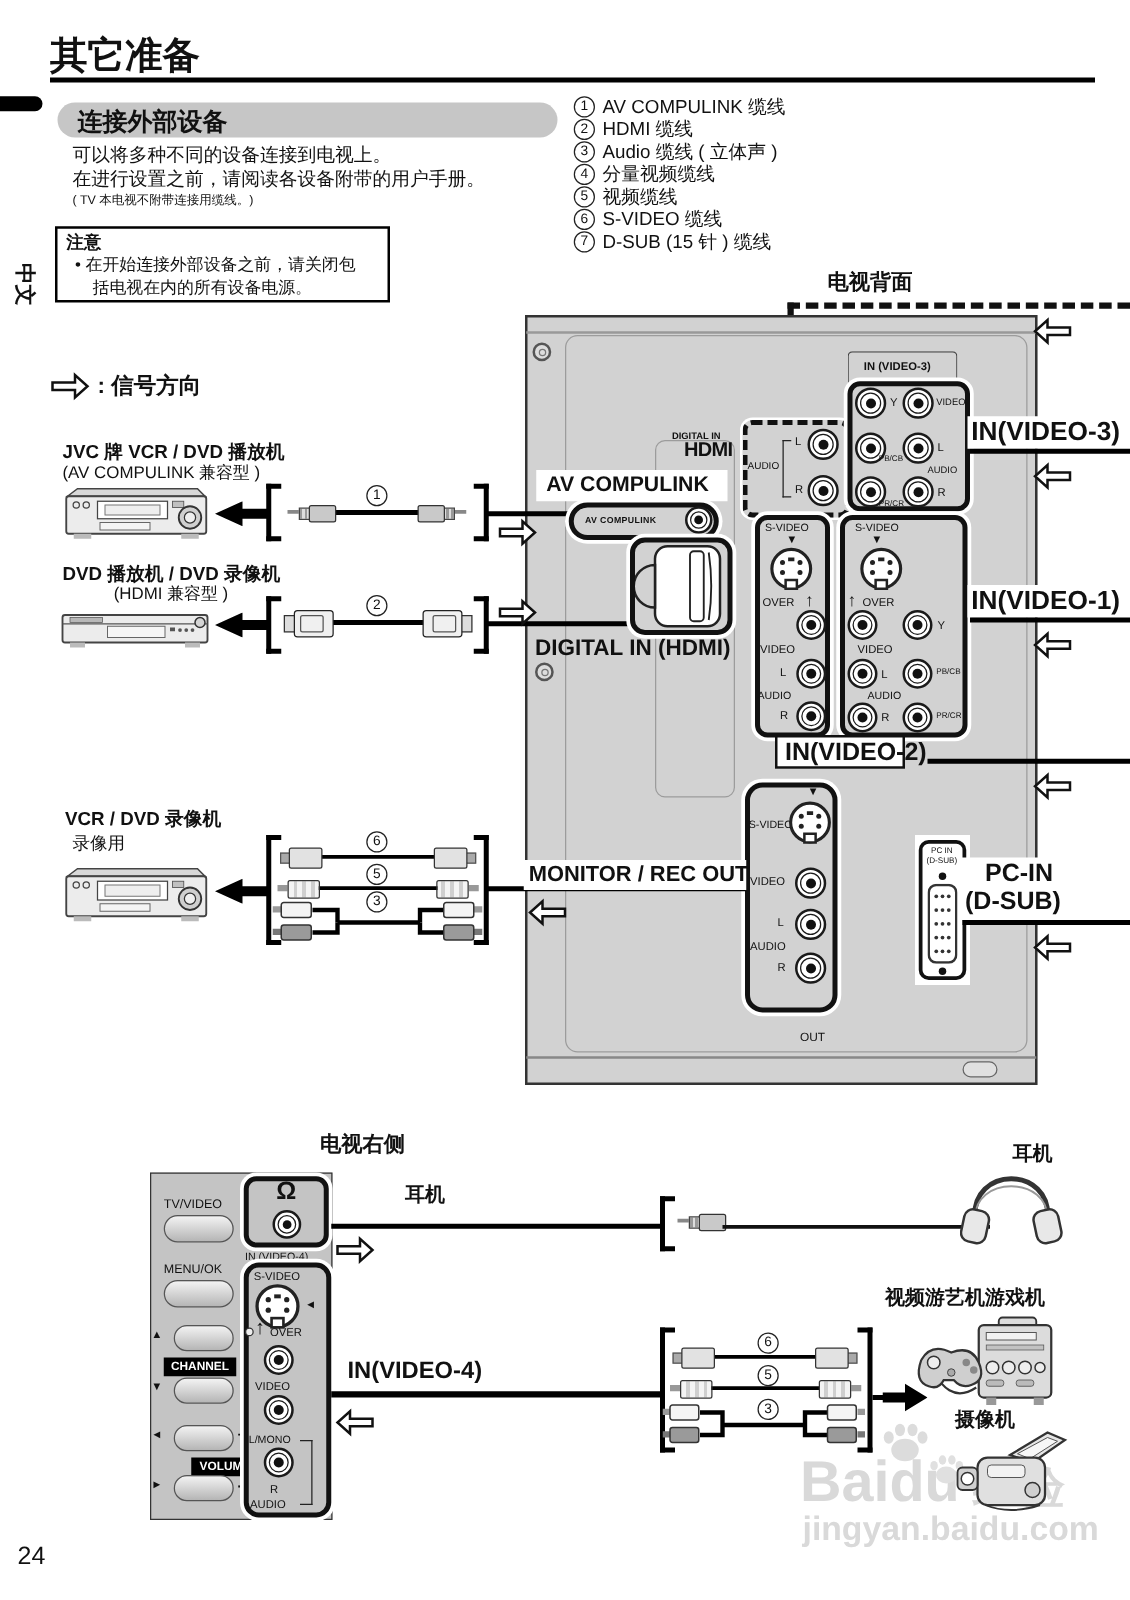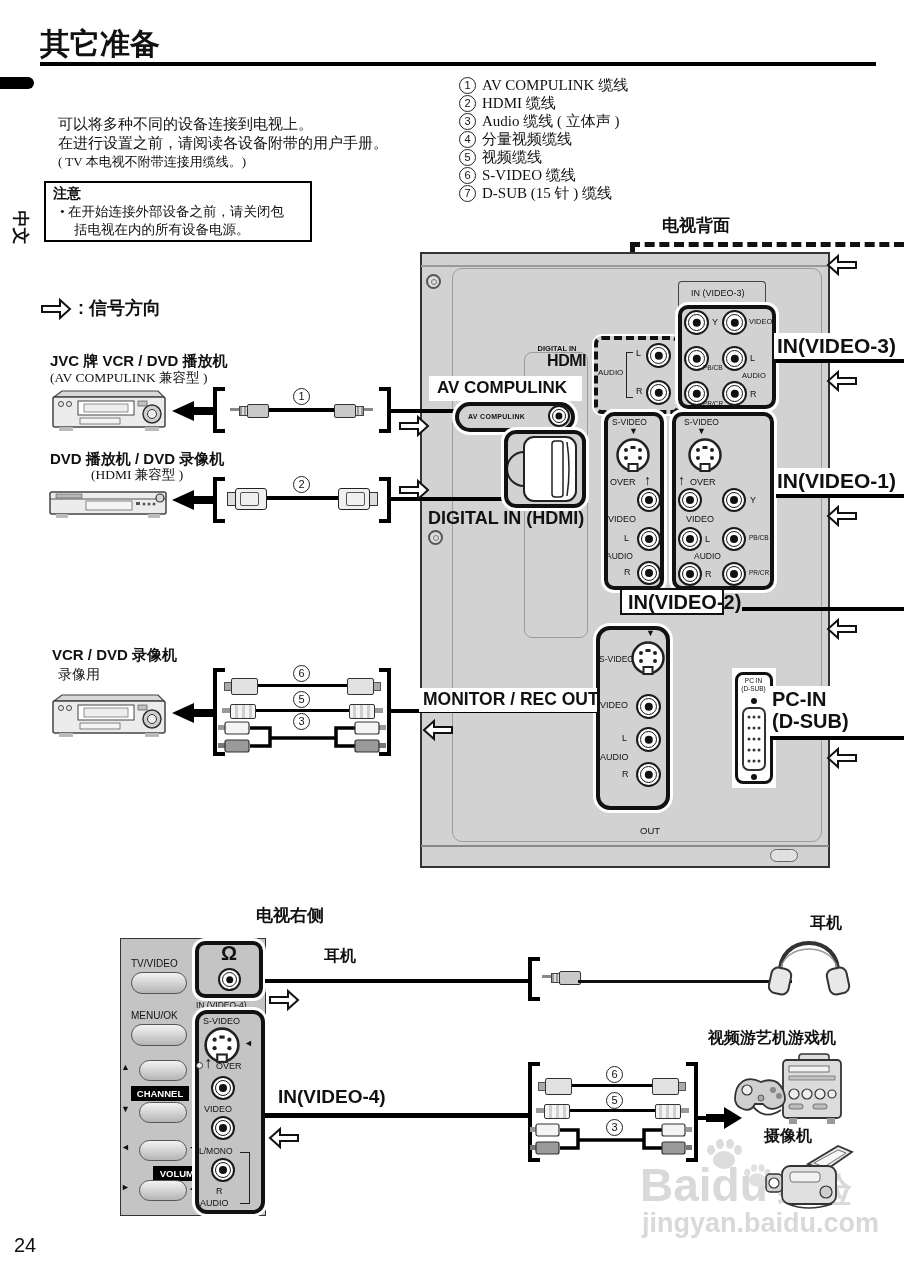--- a/index.html
+++ b/index.html
@@ -1,19 +1,19 @@
 <!DOCTYPE html>
 <html><head>
 <meta charset="utf-8">
 <style>
   html,body{margin:0;padding:0;background:#fff;}
   #page{position:relative;width:904px;height:1280px;background:#fff;overflow:hidden;
         font-family:"Liberation Sans","DejaVu Sans",sans-serif;color:#111;}
   .abs{position:absolute;box-sizing:border-box;}
-  .serif{font-family:Liberation Serif, serif;}
+  .serif{font-family:Liberation Sans, sans-serif;}
   .b{font-weight:bold;}
   .hl{position:absolute;background:#000;height:4px;}
   .circ{position:absolute;width:17px;height:17px;border:1.3px solid #222;border-radius:50%;
         background:#fff;font:11px/15px "Liberation Sans",sans-serif;text-align:center;box-sizing:border-box;z-index:4;}
   .jack{position:absolute;background:#fff;border:2px solid #1a1a1a;border-radius:50%;box-sizing:border-box;}
   .jack::before{content:"";position:absolute;inset:2px;border:1.5px solid #1a1a1a;border-radius:50%;}
   .jack::after{content:"";position:absolute;left:50%;top:50%;width:40%;height:40%;transform:translate(-50%,-50%);
         background:#111;border-radius:50%;}
   .tbox{position:absolute;border:4px solid #111;border-radius:10px;background:#d2d2d2;
         box-shadow:0 0 0 3px #fff;box-sizing:border-box;}
@@ -66,23 +66,26 @@
     <ellipse cx="20" cy="24" rx="11" ry="9" fill="#e0e0e0"></ellipse>
       <ellipse cx="7" cy="14" rx="4" ry="5" fill="#e0e0e0"></ellipse>
     <ellipse cx="16" cy="8" rx="4" ry="5" fill="#e0e0e0"></ellipse>
       <ellipse cx="26" cy="8" rx="4" ry="5" fill="#e0e0e0"></ellipse>
     <ellipse cx="34" cy="14" rx="4" ry="5" fill="#e0e0e0"></ellipse>
   </svg>
 
   <div class="t serif b" style="left:40px;top:24px;font-size:30px;">其它准备</div>
   <div class="abs" style="left:40px;top:62px;width:836px;height:4px;background:#000;"></div>
   <div class="abs" style="left:0;top:77px;width:34px;height:12px;background:#000;border-radius:0 6px 6px 0;"></div>
+  <div class="abs" style="left:46px;top:82px;width:400px;height:28px;background:#c6c6c6;border-radius:14px;">
+    <span class="t b" style="left:16px;top:2px;font-size:20px;">连接外部设备</span>
+  </div>
   <div class="t serif" style="left:58px;top:134px;font-size:15px;">在进行设置之前，请阅读各设备附带的用户手册。</div>
   <div class="t serif" style="left:58px;top:115px;font-size:15px;">可以将多种不同的设备连接到电视上。</div>
-  <div class="t serif" style="left:58px;top:153px;font-size:13px;">( TV 本电视不附带连接用缆线。)</div>
+  <div class="t serif" style="left:58px;top:153px;font-size:10px;">( TV 本电视不附带连接用缆线。)</div>
   <div class="abs" style="left:44px;top:181px;width:268px;height:61px;border:2px solid #000;">
     <span class="t b" style="left:7px;top:2px;font-size:14px;">注意</span>
     <span class="t serif" style="left:14px;top:20px;font-size:13.5px;">• 在开始连接外部设备之前，请关闭包</span>
     <span class="t serif" style="left:28px;top:38px;font-size:13.5px;">括电视在内的所有设备电源。</span>
   </div>
   <div class="t b" style="left:-3px;top:216px;font-size:17px;transform:rotate(90deg);transform-origin:center;width:46px;text-align:center;">中文</div>
   <div class="t" style="left:14px;top:1234px;font-size:20px;">24</div>
 
   <div>
     <span class="circ" style="left:459px;top:77px;">1</span>
@@ -148,21 +151,21 @@
   <div class="t b" style="left:428px;top:508px;font-size:18px;">DIGITAL IN (HDMI)</div>
 
   <div class="abs" style="left:594px;top:336px;width:86px;height:78px;border:4px dashed #111;border-radius:8px;box-shadow:0 0 0 2px #fff;"></div>
   <div class="abs" style="left:626px;top:352px;width:7px;height:46px;border:1.5px solid #222;border-right:none;"></div>
   <span class="t" style="left:636px;top:348px;font-size:9px;">L</span>
   <div class="jack" style="left:646px;top:343px;width:25px;height:25px;"></div>
   <span class="t" style="left:598px;top:368px;font-size:8px;">AUDIO</span>
   <span class="t" style="left:636px;top:386px;font-size:9px;">R</span>
   <div class="jack" style="left:646px;top:380px;width:25px;height:25px;"></div>
 
-  <div class="abs" style="left:678px;top:281px;width:88px;height:26px;border:1.5px solid #444;border-bottom:none;border-radius:4px 4px 0 0;background:#d2d2d2;">
+  <div class="abs" style="left:678px;top:281px;width:88px;height:26px;border:1.5px solid #444;border-bottom:none;border-radius:4px 4px 0 0;background:#d2d2d2;font-weight:bold;">
     <span class="t" style="left:12px;top:6px;font-size:9px;">IN (VIDEO-3)</span>
   </div>
   <div class="tbox" style="left:678px;top:305px;width:98px;height:104px;"></div>
   <div class="jack" style="left:684px;top:310px;width:25px;height:25px;"></div>
   <span class="t" style="left:712px;top:317px;font-size:9px;">Y</span>
   <div class="jack" style="left:722px;top:310px;width:25px;height:25px;"></div>
   <span class="t" style="left:749px;top:317px;font-size:7.5px;">VIDEO</span>
   <div class="jack" style="left:684px;top:346px;width:25px;height:25px;"></div>
   <span class="t" style="left:703px;top:364px;font-size:6.5px;">PB/CB</span>
   <div class="jack" style="left:722px;top:346px;width:25px;height:25px;"></div>
@@ -288,21 +291,21 @@
       <circle cx="7" cy="43" r="1.5"></circle>
         <circle cx="12" cy="43" r="1.5"></circle>
         <circle cx="17" cy="43" r="1.5"></circle>
       <circle cx="7" cy="54" r="1.5"></circle>
         <circle cx="12" cy="54" r="1.5"></circle>
         <circle cx="17" cy="54" r="1.5"></circle>
     </g>
   </svg>
   <div class="abs" style="left:751px;top:774px;width:6px;height:6px;background:#111;border-radius:50%;"></div>
   <div class="wlabel" style="left:768px;top:686px;width:136px;height:50px;">
-    <span class="t b" style="left:4px;top:2px;font-size:20px;">PC-IN</span>
+    <span class="t b" style="left:20px;top:2px;font-size:20px;">PC-IN</span>
     <span class="t b" style="left:4px;top:24px;font-size:20px;">(D-SUB)</span>
   </div>
   <div class="hl" style="left:770px;top:736px;width:134px;"></div>
 
   <svg class="abs" style="left:826px;top:253px;" width="32" height="24">
     <polygon points="30,9 12,9 12,3 2,12 12,21 12,15 30,15" fill="#fff" stroke="#111" stroke-width="2"></polygon>
     </svg>
   <svg class="abs" style="left:826px;top:369px;" width="32" height="24">
     <polygon points="30,9 12,9 12,3 2,12 12,21 12,15 30,15" fill="#fff" stroke="#111" stroke-width="2"></polygon>
     </svg>

